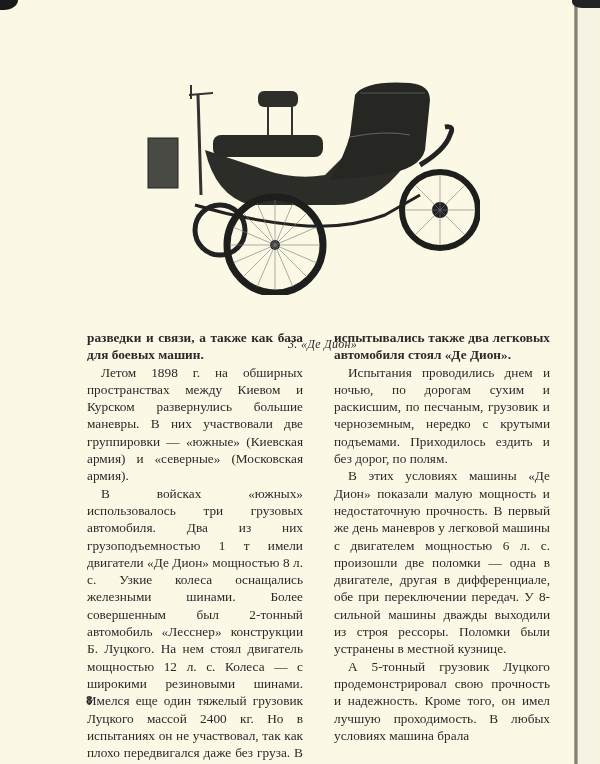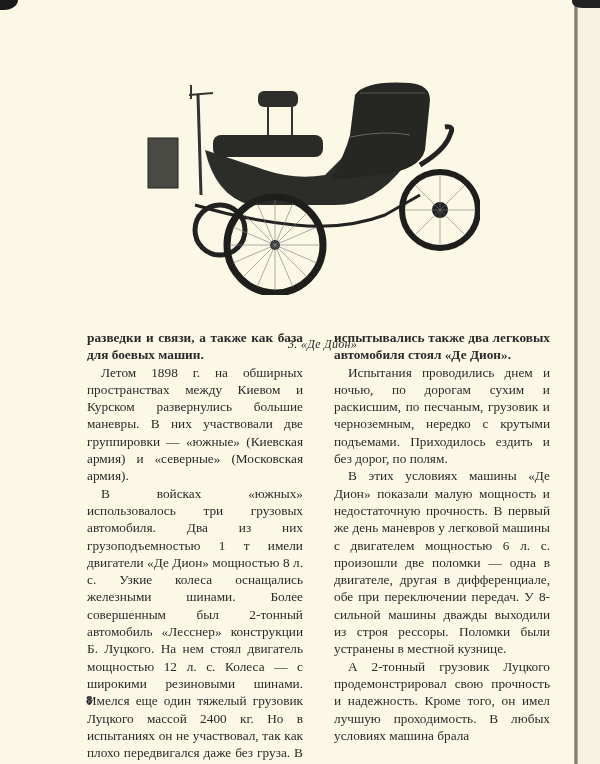--- a/index.html
+++ b/index.html
@@ -110,16 +110,16 @@
 <div class="column left">
   <p class="cont">разведки и связи, а также как база для боевых машин.</p>
   <p class="indent">Летом 1898 г. на обширных пространствах между Киевом и Курском развернулись большие маневры. В них участвовали две группировки — «южные» (Киевская армия) и «северные» (Московская армия).</p>
   <p class="indent">В войсках «южных» использовалось три грузовых автомобиля. Два из них грузоподъемностью 1 т имели двигатели «Де Дион» мощностью 8 л. с. Узкие колеса оснащались железными шинами. Более совершенным был 2-тонный автомобиль «Лесснер» конструкции Б. Луцкого. На нем стоял двигатель мощностью 12 л. с. Колеса — с широкими резиновыми шинами. Имелся еще один тяжелый грузовик Луцкого массой 2400 кг. Но в испытаниях он не участвовал, так как плохо передвигался даже без груза. В армии «южных»</p>
 </div>
 
 <div class="column right">
   <p class="cont">испытывались также два легковых автомобиля стоял «Де Дион».</p>
   <p class="indent">Испытания проводились днем и ночью, по дорогам сухим и раскисшим, по песчаным, грузовик и черноземным, нередко с крутыми подъемами. Приходилось ездить и без дорог, по полям.</p>
   <p class="indent">В этих условиях машины «Де Дион» показали малую мощность и недостаточную прочность. В первый же день маневров у легковой машины с двигателем мощностью 6 л. с. произошли две поломки — одна в двигателе, другая в дифференциале, обе при переключении передач. У 8-сильной машины дважды выходили из строя рессоры. Поломки были устранены в местной кузнице.</p>
-  <p class="indent">А 2-тонный грузовик Луцкого продемонстрировал свою прочность и надежность. Кроме того, он имел лучшую проходимость. В любых условиях машина брала</p>
+  <p class="indent">А 5-тонный грузовик Луцкого продемонстрировал свою прочность и надежность. Кроме того, он имел лучшую проходимость. В любых условиях машина брала</p>
 </div>
 
 <div class="page-number">8</div>
 
 </body></html>

